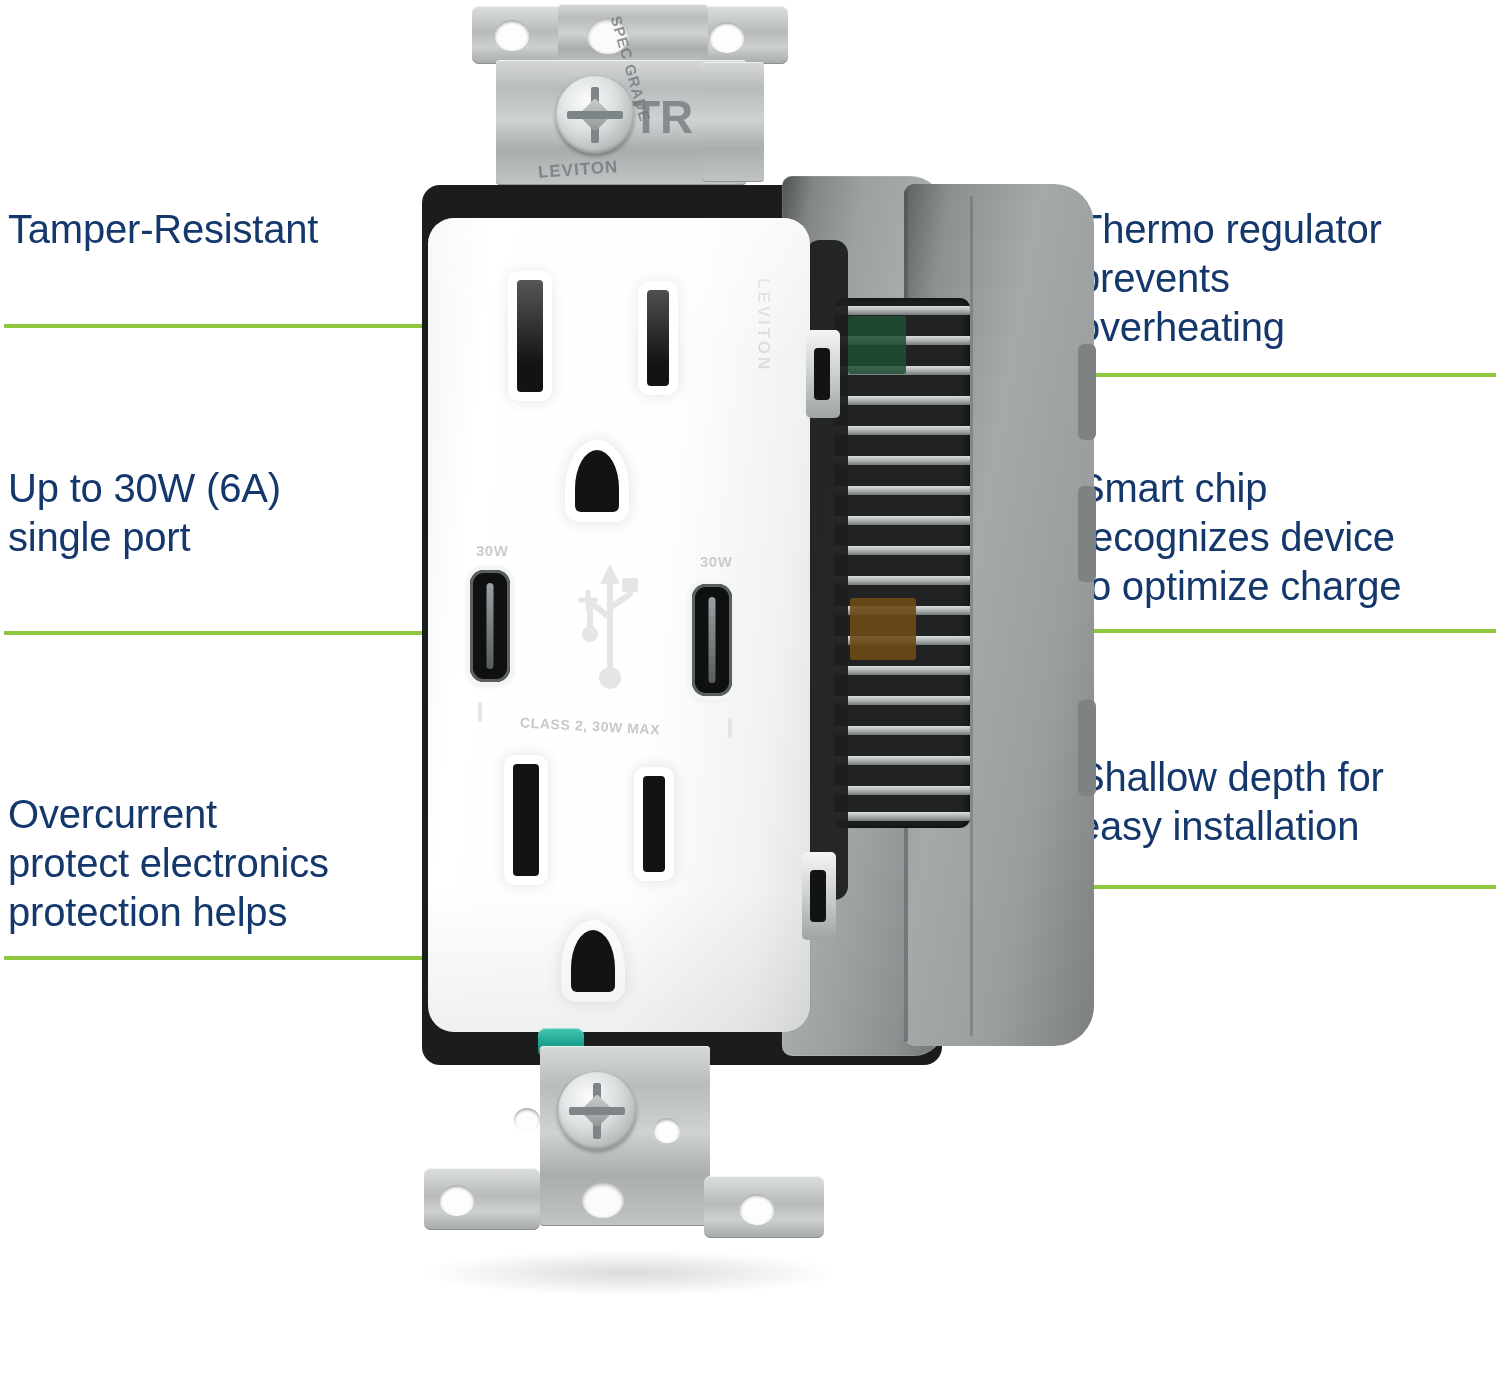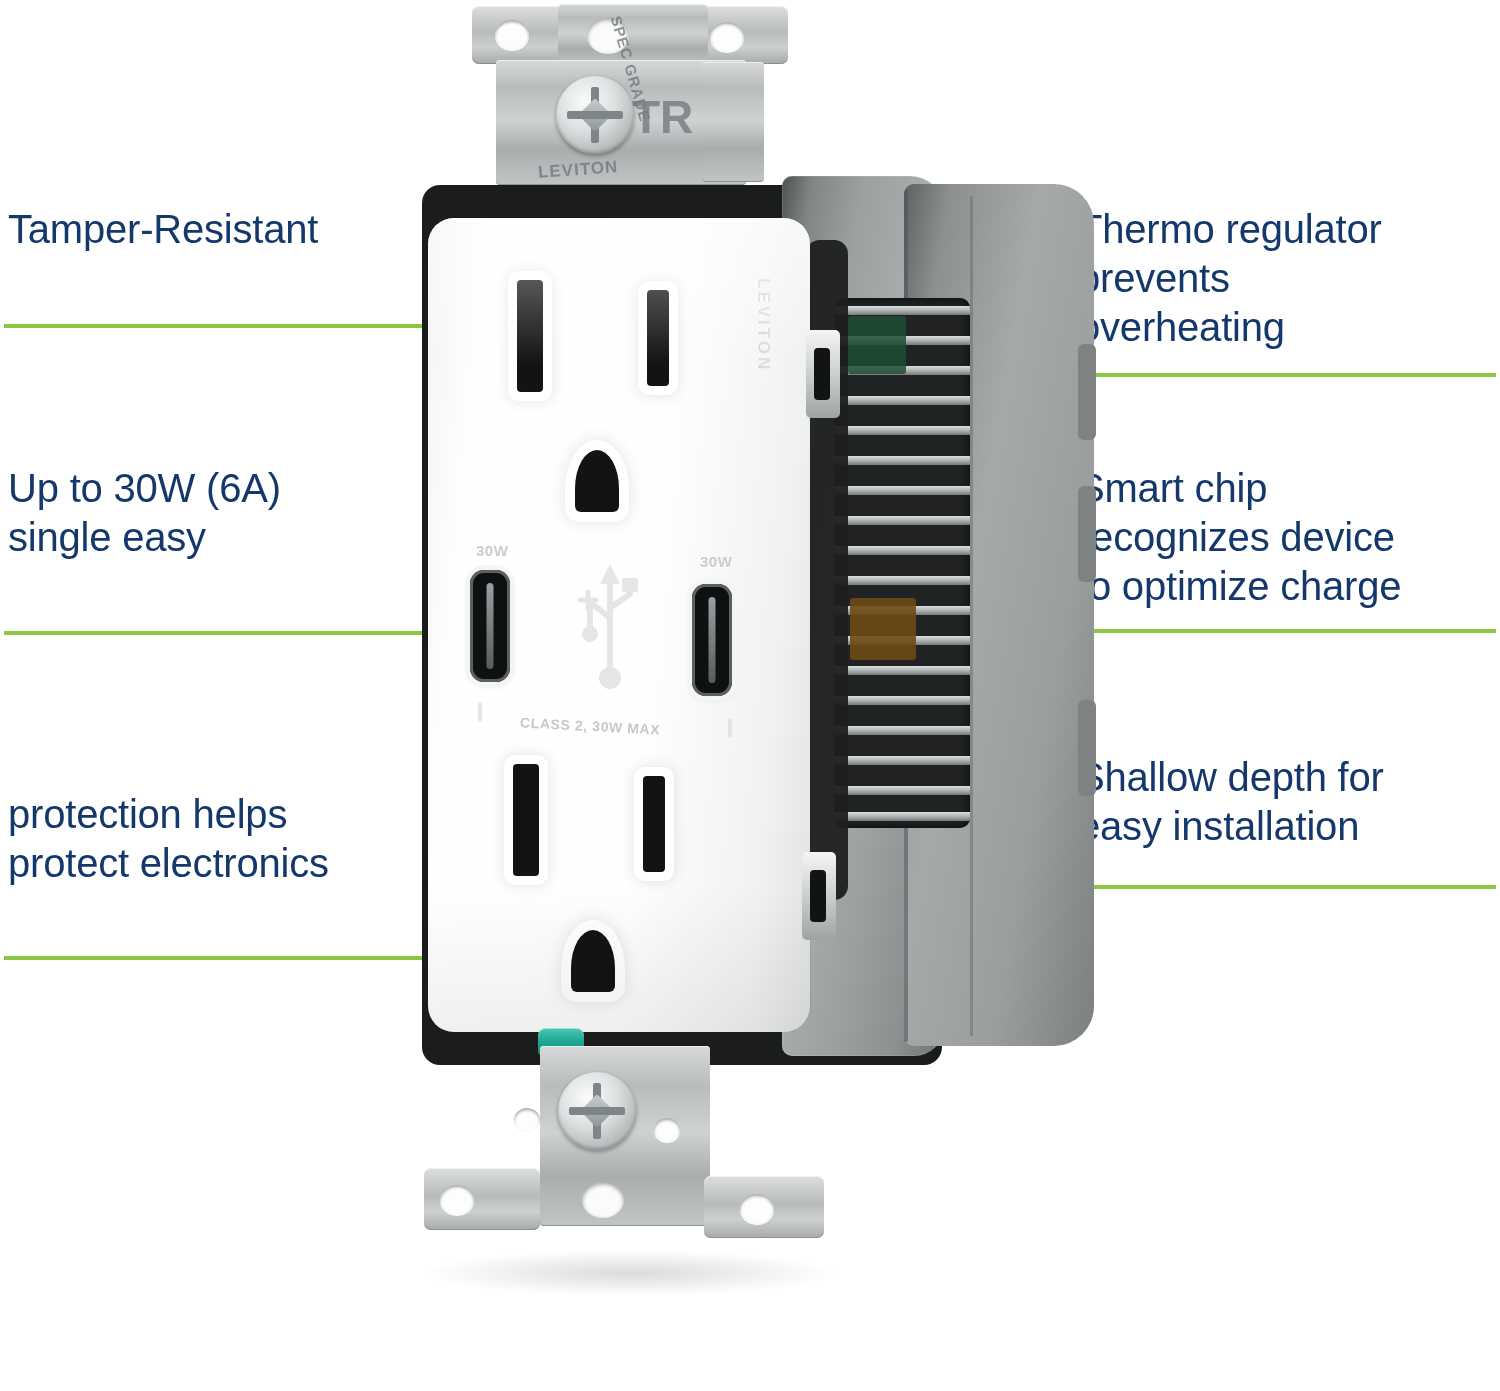--- a/index.html
+++ b/index.html
@@ -181,26 +181,27 @@
 
   <div class="leader" style="left:964px;top:885px;width:532px;"></div>
   <div class="dot" style="left:951px;top:873px;"></div>
 
   <div class="callout left" style="top:205px;">
     <span>Tamper-Resistant</span>
   </div>
 
   <div class="callout left" style="top:464px;">
     <span>Up to 30W (6A)</span>
-    <span>single easy</span>
+    <span>single port</span>
   </div>
 
   <div class="callout left" style="top:790px;">
+    <span>Overcurrent</span>
+    <span>protect electronics</span>
     <span>protection helps</span>
-    <span>protect electronics</span>
   </div>
 
   <div class="callout right" style="top:205px;">
     <span>Thermo regulator</span>
     <span>prevents</span>
     <span>overheating</span>
   </div>
 
   <div class="callout right" style="top:464px;">
     <span>Smart chip</span>

